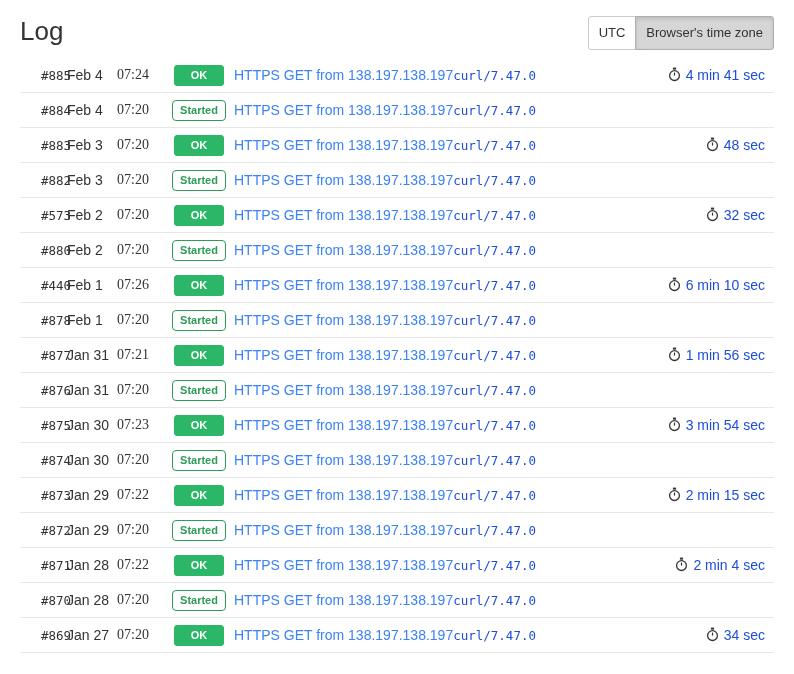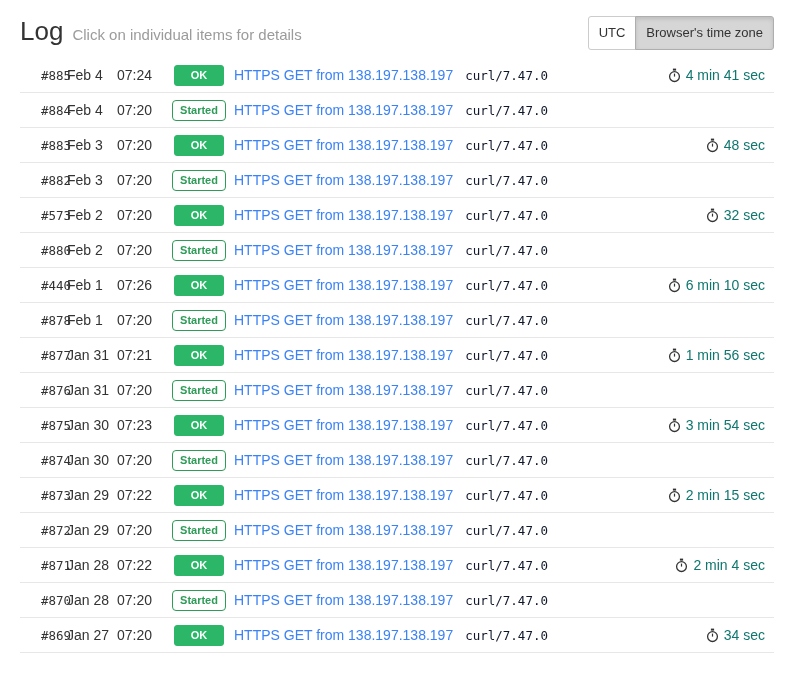--- a/index.html
+++ b/index.html
@@ -57,21 +57,21 @@
     cursor: pointer;
   }
   .col-id {
     width: 47px;
     padding-left: 21px;
     font-family: "DejaVu Sans Mono", monospace;
     font-size: 12.5px;
     color: #333;
   }
   .col-date { width: 50px; color: #333; }
-  .col-time { width: 47px; color: #333; }
+  .col-time { width: 47px; color: #333; font-family: Liberation Serif, serif; }
   .col-badge {
     width: 70px;
     display: flex;
     justify-content: center;
   }
   .badge {
     font-size: 11px;
     font-weight: bold;
     line-height: 1;
     white-space: nowrap;
@@ -92,40 +92,38 @@
   }
   .col-desc {
     display: flex;
     align-items: baseline;
     white-space: nowrap;
   }
   .desc-text { color: #3b82f6; }
   .ua-text {
     font-family: "DejaVu Sans Mono", monospace;
     font-size: 12.5px;
-    color: #0f172a;
-    margin-left: 12px;
+    color: #1d4ed8;
   }
   .col-duration {
     margin-left: auto;
     padding-right: 9px;
     display: flex;
-    align-items: flex-end;
-    color: #0f766e;
+    align-items: flex-start;
+    color: #1d4ed8;
     white-space: nowrap;
   }
   .stopwatch { margin-right: 5px; display: inline-flex; }
 </style>
 </head>
 <body>
 
 <div class="header">
   <div class="title-wrap">
     <span class="page-title">Log</span>
-    <span class="page-subtitle">Click on individual items for details</span>
   </div>
   <div class="btn-group">
     <button class="btn">UTC</button>
     <button class="btn active">Browser's time zone</button>
   </div>
 </div>
 
 <div class="log-table">
     <div class="log-row">
     <span class="col-id">#885</span>

